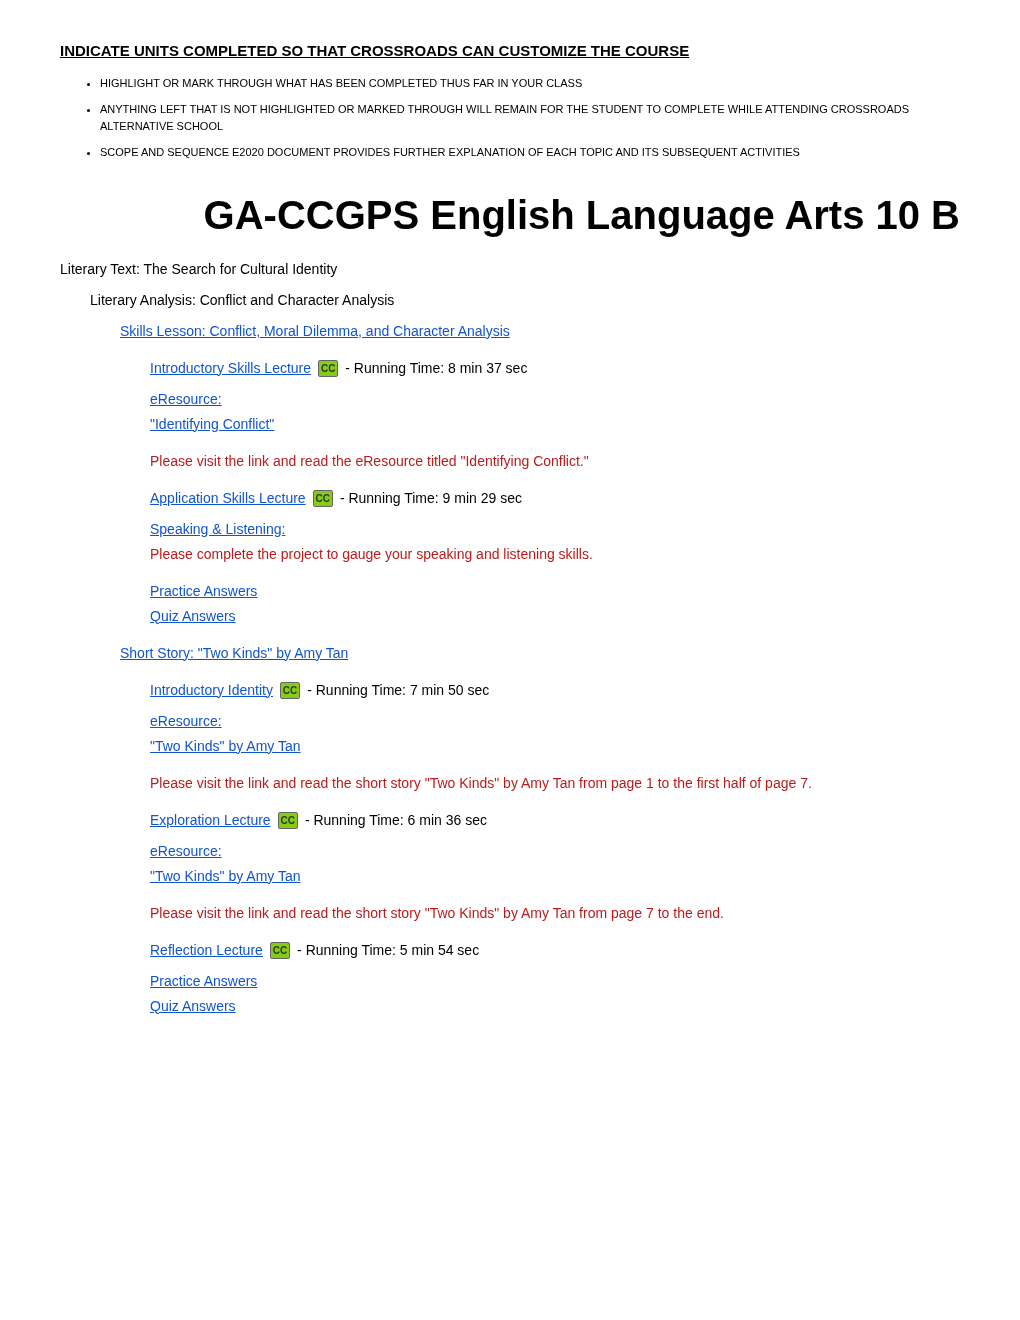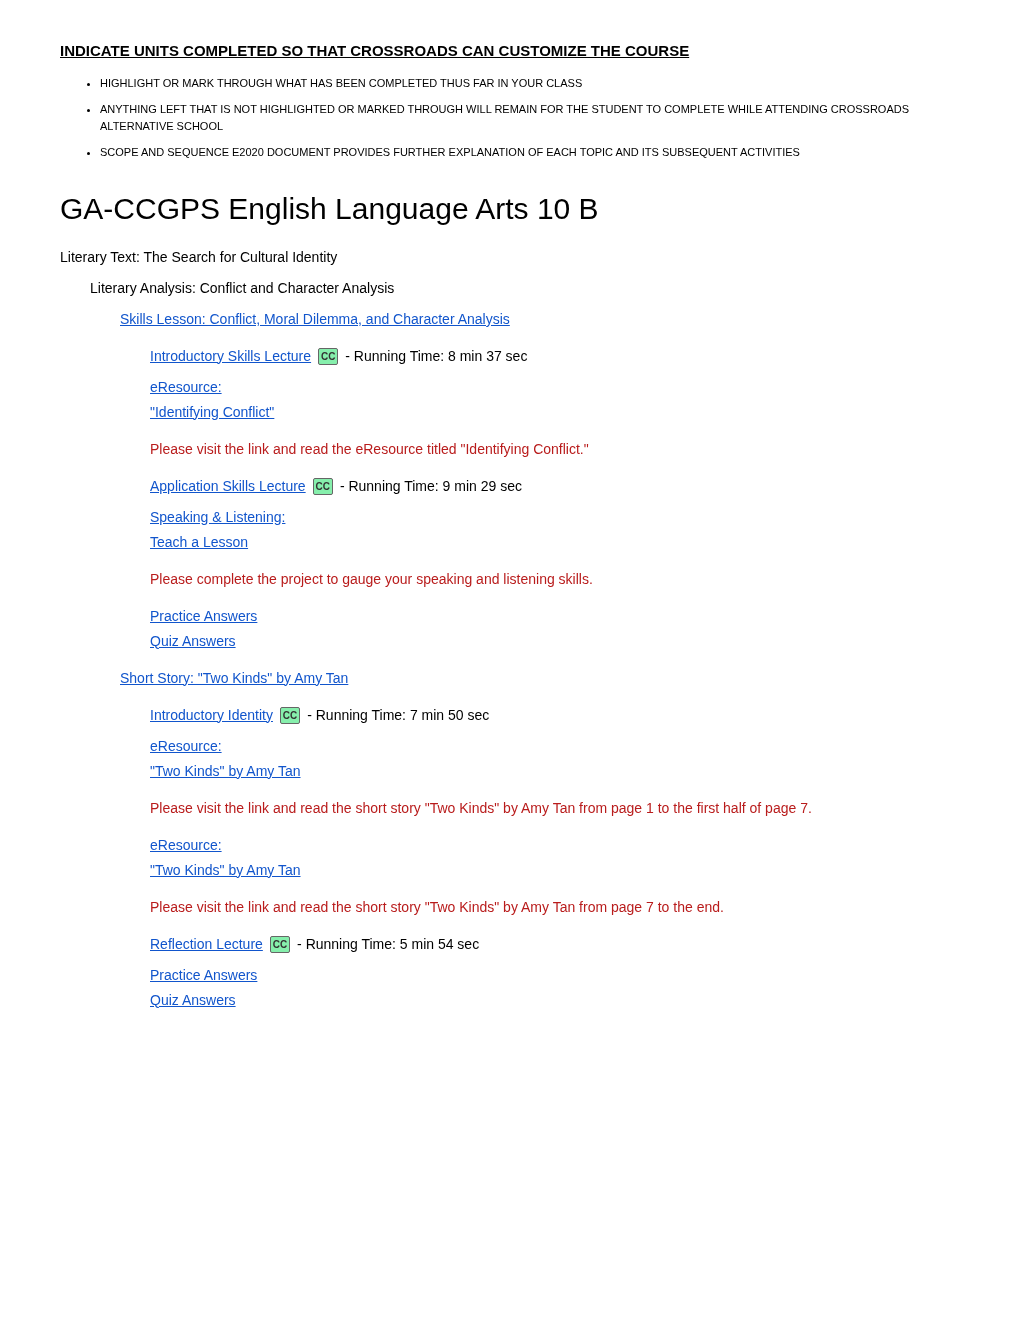--- a/index.html
+++ b/index.html
@@ -31,24 +31,25 @@
       list-style: disc;
       padding-left: 40px;
     }
     .top-notice ul li {
       font-size: 11px;
       text-transform: uppercase;
       margin-bottom: 10px;
       line-height: 1.5;
     }
     .page-title {
-      font-size: 30px;
-      font-weight: normal;
+      font-size: 40px;
+      font-weight: bold;
       margin: 30px 0 20px 0;
       line-height: 1.2;
+      text-align: right;
     }
     .content-area {
       font-size: 14px;
     }
     .level-0 {
       margin-left: 0px;
     }
     .level-1 {
       margin-left: 30px;
     }
@@ -68,21 +69,21 @@
     .cc-badge {
       display: inline-block;
       border: 1px solid #666;
       border-radius: 2px;
       font-size: 10px;
       padding: 0px 2px;
       color: #333;
       vertical-align: middle;
       margin: 0 3px;
       font-weight: bold;
-      background: #86efac;
+      background: #84cc16;
     }
     .run-time {
       color: #000;
       text-decoration: none;
     }
     .plain-text {
       color: #b91c1c;
       margin-bottom: 8px;
     }
     .gap {
@@ -137,23 +138,20 @@
 
   <div class="level-3 section-line gap">
     <a href="#">Application Skills Lecture</a>
     <span class="cc-badge">CC</span>
     <span class="run-time">- Running Time: 9 min 29 sec</span>
   </div>
 
   <div class="level-3 section-line">
     <a href="#">Speaking &amp; Listening:</a>
   </div>
-  <div class="level-3 section-line gap-large">
-    <a href="#">Teach a Lesson</a>
-  </div>
 
   <div class="level-3 section-line gap-large plain-text">Please complete the project to gauge your speaking and listening skills.</div>
 
   <div class="level-3 section-line">
     <a href="#">Practice Answers</a>
   </div>
   <div class="level-3 section-line gap-large">
     <a href="#">Quiz Answers</a>
   </div>
 
@@ -169,20 +167,25 @@
 
   <div class="level-3 section-line">
     <a href="#">eResource:</a>
   </div>
   <div class="level-3 section-line gap-large">
     <a href="#">"Two Kinds" by Amy Tan</a>
   </div>
 
   <div class="level-3 section-line gap-large plain-text">Please visit the link and read the short story "Two Kinds" by Amy Tan from page 1 to the first half of page 7.</div>
 
+  <div class="level-3 section-line gap">
+    <a href="#">Exploration Lecture</a>
+    <span class="cc-badge">CC</span>
+    <span class="run-time">- Running Time: 6 min 36 sec</span>
+  </div>
 
   <div class="level-3 section-line">
     <a href="#">eResource:</a>
   </div>
   <div class="level-3 section-line gap-large">
     <a href="#">"Two Kinds" by Amy Tan</a>
   </div>
 
   <div class="level-3 section-line gap-large plain-text">Please visit the link and read the short story "Two Kinds" by Amy Tan from page 7 to the end.</div>
 

